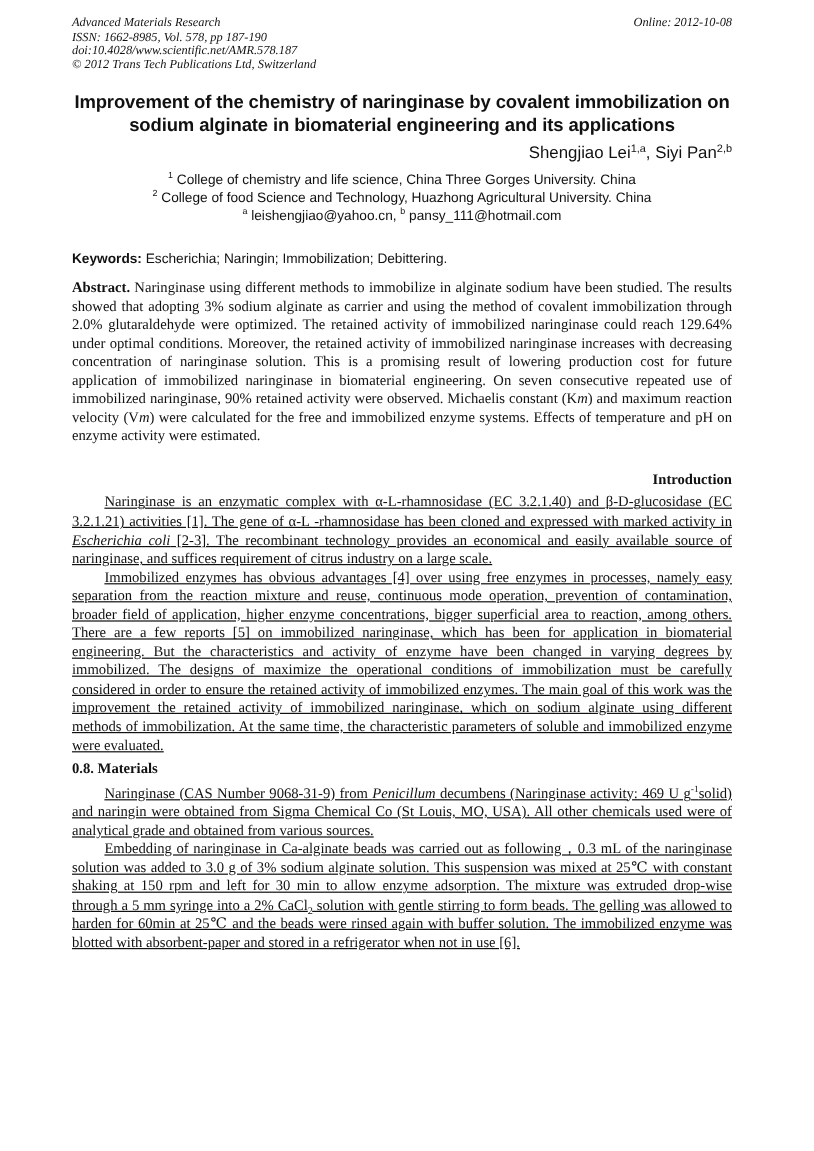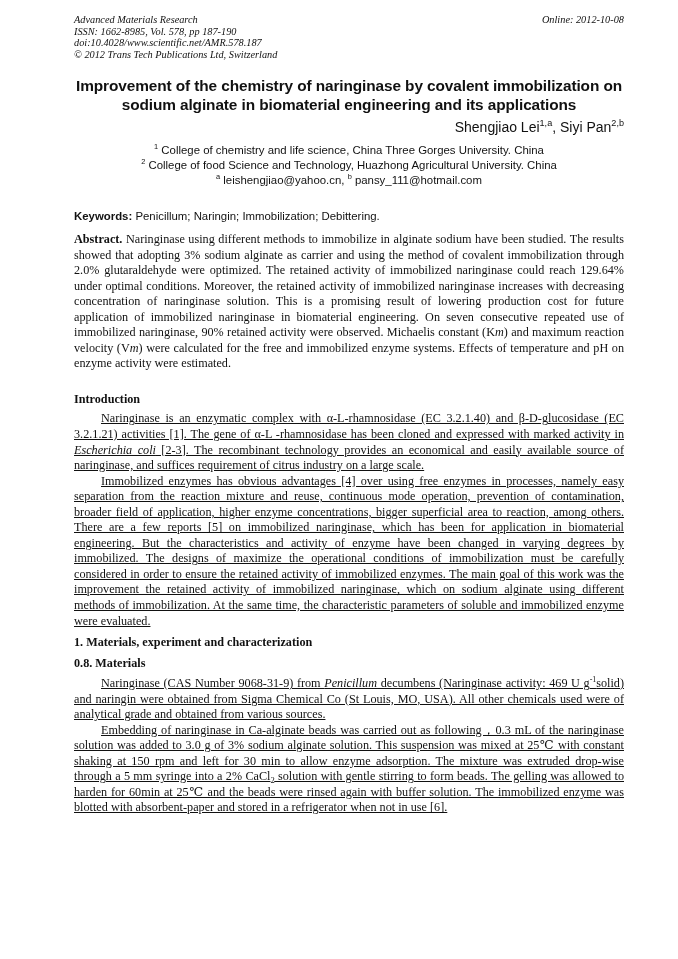--- a/index.html
+++ b/index.html
@@ -1,21 +1,21 @@
 <!DOCTYPE html>
 <html><head>
 <meta charset="utf-8">
 <style>
   html, body { margin: 0; padding: 0; background: #ffffff; }
   body {
     width: 678px; height: 959px; overflow: hidden; position: relative;
     color: #111;
     font-family: "Liberation Serif", "DejaVu Serif", serif;
   }
-  .page { position: absolute; left: 74px; top: 14px; width: 550px; }
+  .page { position: absolute; left: 60px; top: 14px; width: 550px; }
   .header { position: relative; font-style: italic; font-size: 10.3px; line-height: 11.5px; }
   .header .online { position: absolute; right: 0; top: 0; }
   .title {
     margin-top: 16px; text-align: center;
     font-family: "Liberation Sans", "DejaVu Sans", sans-serif;
     font-weight: bold; font-size: 15.4px; line-height: 19px; letter-spacing: -0.1px;
   }
   .authors {
     text-align: right; margin-top: 4px;
     font-family: "Liberation Sans", "DejaVu Sans", sans-serif;
@@ -31,21 +31,21 @@
   .keywords {
     margin-top: 21px;
     font-family: "Liberation Sans", "DejaVu Sans", sans-serif;
     font-size: 11.4px; line-height: 15px;
   }
   .keywords b { font-weight: bold; text-align: center; }
   p { margin: 0; text-align: justify; font-size: 12.2px; line-height: 15.55px; }
   .abstract { margin-top: 8px; }
   .indent { text-indent: 27px; text-decoration: underline; }
   h2 { margin: 0; font-weight: bold; font-size: 12.2px; line-height: 15.5px; }
-  .intro-h { margin-top: 20px; margin-bottom: 4px; }
+  .intro-h { margin-top: 20px; margin-bottom: 4px; text-align: right; }
   .sec-h { margin-top: 4px; margin-bottom: 5px; }
 </style>
 </head>
 <body>
 
 <div class="page">
 
   <div class="header">
     <div>Advanced Materials Research</div>
     <div>ISSN: 1662-8985, Vol. 578, pp 187-190</div>
@@ -63,28 +63,27 @@
     <span>Shengjiao Lei</span><sup>1,a</sup><span>, </span><span>Siyi Pan</span><sup>2,b</sup>
   </div>
 
   <div class="affil">
     <div><sup>1</sup><span> College of chemistry and life science, China Three Gorges University. China</span></div>
     <div><sup>2</sup><span> College of food Science and Technology, Huazhong Agricultural University. China</span></div>
     <div><sup>a</sup><span> leishengjiao@yahoo.cn, </span><sup>b</sup><span> pansy_111@hotmail.com</span></div>
   </div>
 
   <div class="keywords">
-    <b>Keywords:</b><span> Penicillum; Naringin; Immobilization; Debittering.</span>
+    <b>Keywords:</b><span> Escherichia; Naringin; Immobilization; Debittering.</span>
   </div>
 
   <p class="abstract"><b>Abstract.</b><span> Naringinase using different methods to immobilize in alginate sodium have been studied. The results showed that adopting 3% sodium alginate as carrier and using the method of covalent immobilization through 2.0% glutaraldehyde were optimized. The retained activity of immobilized naringinase could reach 129.64% under optimal conditions. Moreover, the retained activity of immobilized naringinase increases with decreasing concentration of naringinase solution. This is a promising result of lowering production cost for future application of immobilized naringinase in biomaterial engineering. On seven consecutive repeated use of immobilized naringinase, 90% retained activity were observed. Michaelis constant (K</span><i>m</i><span>) and maximum reaction velocity (V</span><i>m</i><span>) were calculated for the free and immobilized enzyme systems. Effects of temperature and pH on enzyme activity were estimated.</span></p>
 
   <h2 class="intro-h">Introduction</h2>
   <p class="indent"><span>Naringinase is an enzymatic complex with α-L-rhamnosidase (EC 3.2.1.40) and β-D-glucosidase (EC 3.2.1.21) activities [1]. The gene of α-L -rhamnosidase has been cloned and expressed with marked activity in </span><i>Escherichia coli</i><span> [2-3]. The recombinant technology provides an economical and easily available source of naringinase, and suffices requirement of citrus industry on a large scale.</span></p>
   <p class="indent">Immobilized enzymes has obvious advantages [4] over using free enzymes in processes, namely easy separation from the reaction mixture and reuse, continuous mode operation, prevention of contamination, broader field of application, higher enzyme concentrations, bigger superficial area to reaction, among others. There are a few reports [5] on immobilized naringinase, which has been for application in biomaterial engineering. But the characteristics and activity of enzyme have been changed in varying degrees by immobilized. The designs of maximize the operational conditions of immobilization must be carefully considered in order to ensure the retained activity of immobilized enzymes. The main goal of this work was the improvement the retained activity of immobilized naringinase, which on sodium alginate using different methods of immobilization. At the same time, the characteristic parameters of soluble and immobilized enzyme were evaluated.</p>
 
-  <h2 class="sec-h" style="margin-top:6px">1. Materials, experiment and characterization</h2>
   <h2 class="sec-h">0.8. Materials</h2>
   <p class="indent"><span>Naringinase (CAS Number 9068-31-9) from </span><i>Penicillum</i><span> decumbens (Naringinase activity: 469 U g</span><sup>-1</sup><span>solid) and naringin were obtained from Sigma Chemical Co (St Louis, MO, USA). All other chemicals used were of analytical grade and obtained from various sources.</span></p>
 
   <p class="indent"><span>Embedding of naringinase in Ca-alginate beads was carried out as following，0.3 mL of the naringinase solution was added to 3.0 g of 3% sodium alginate solution. This suspension was mixed at 25℃ with constant shaking at 150 rpm and left for 30 min to allow enzyme adsorption. The mixture was extruded drop-wise through a 5 mm syringe into a 2% CaCl</span><sub>2</sub><span> solution with gentle stirring to form beads. The gelling was allowed to harden for 60min at 25℃ and the beads were rinsed again with buffer solution. The immobilized enzyme was blotted with absorbent-paper and stored in a refrigerator when not in use [6].</span></p>
 
 </div>
 
 </body></html>

